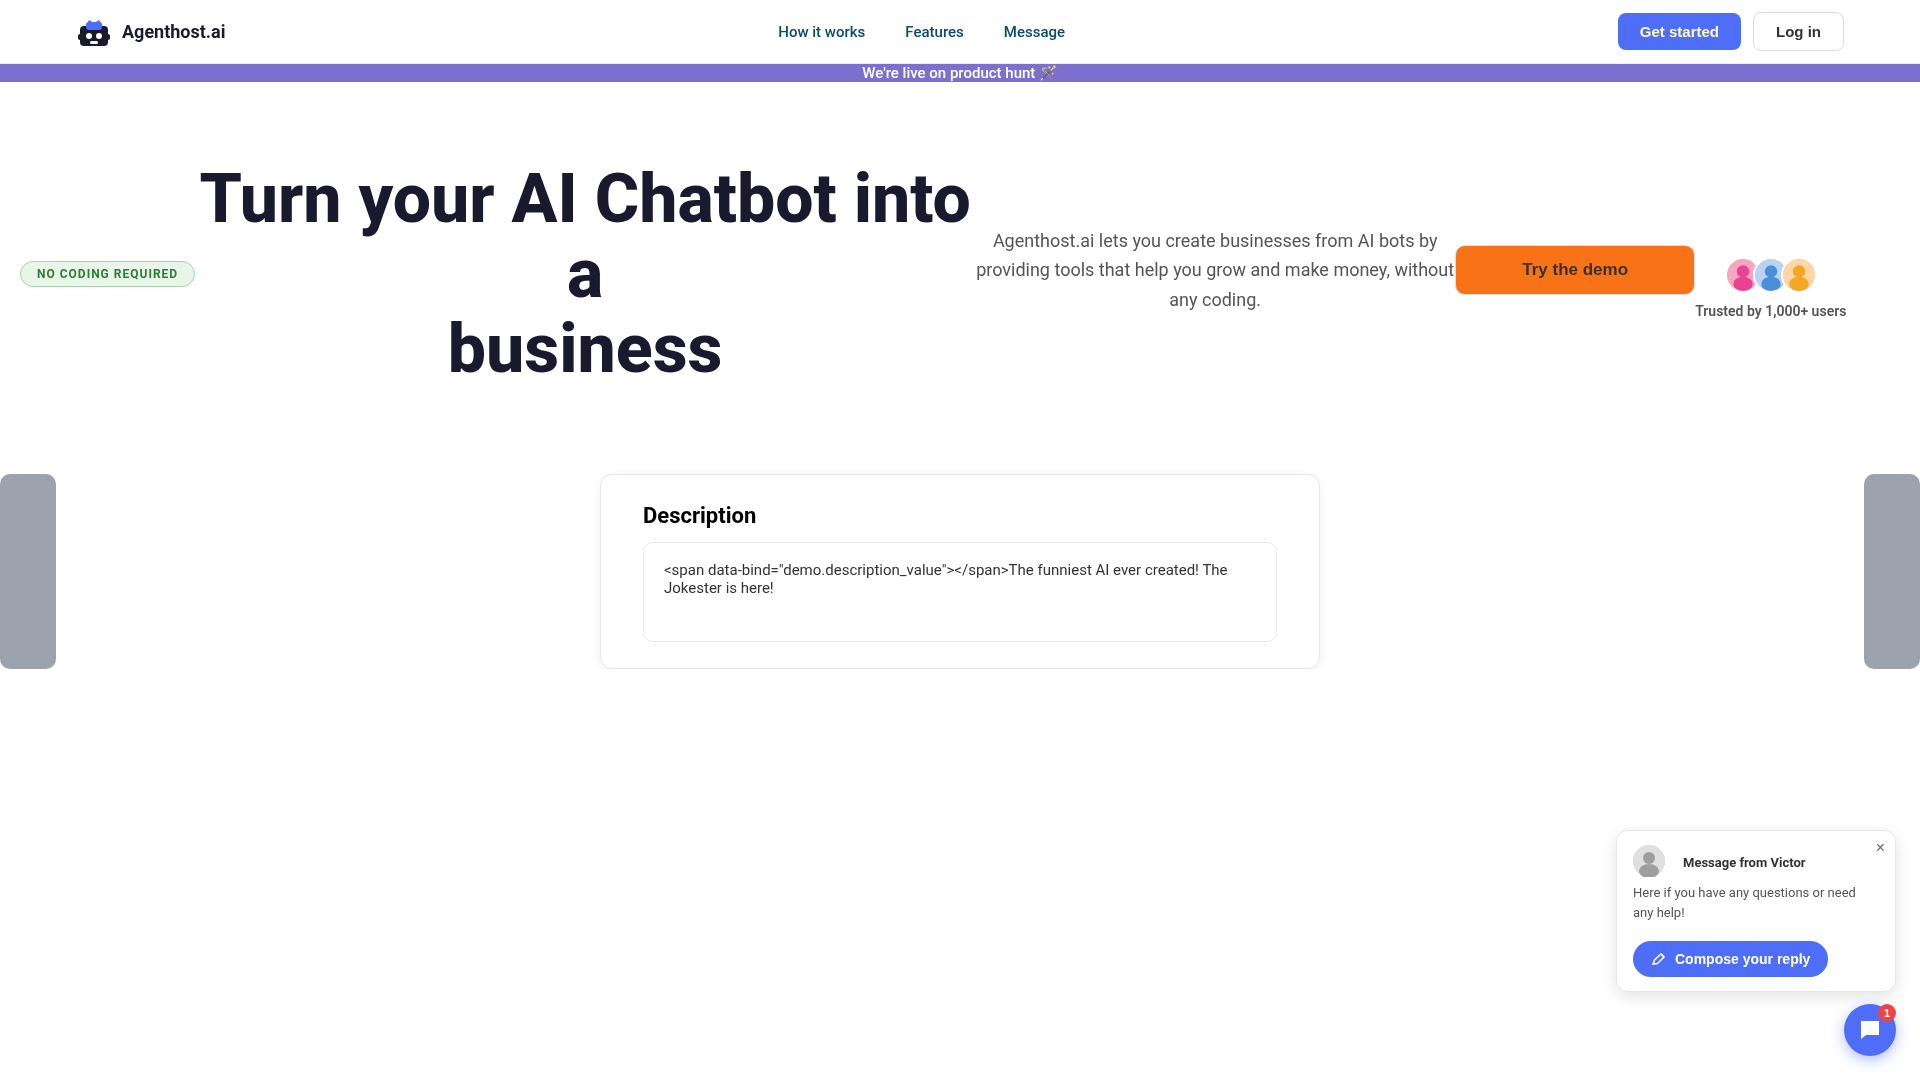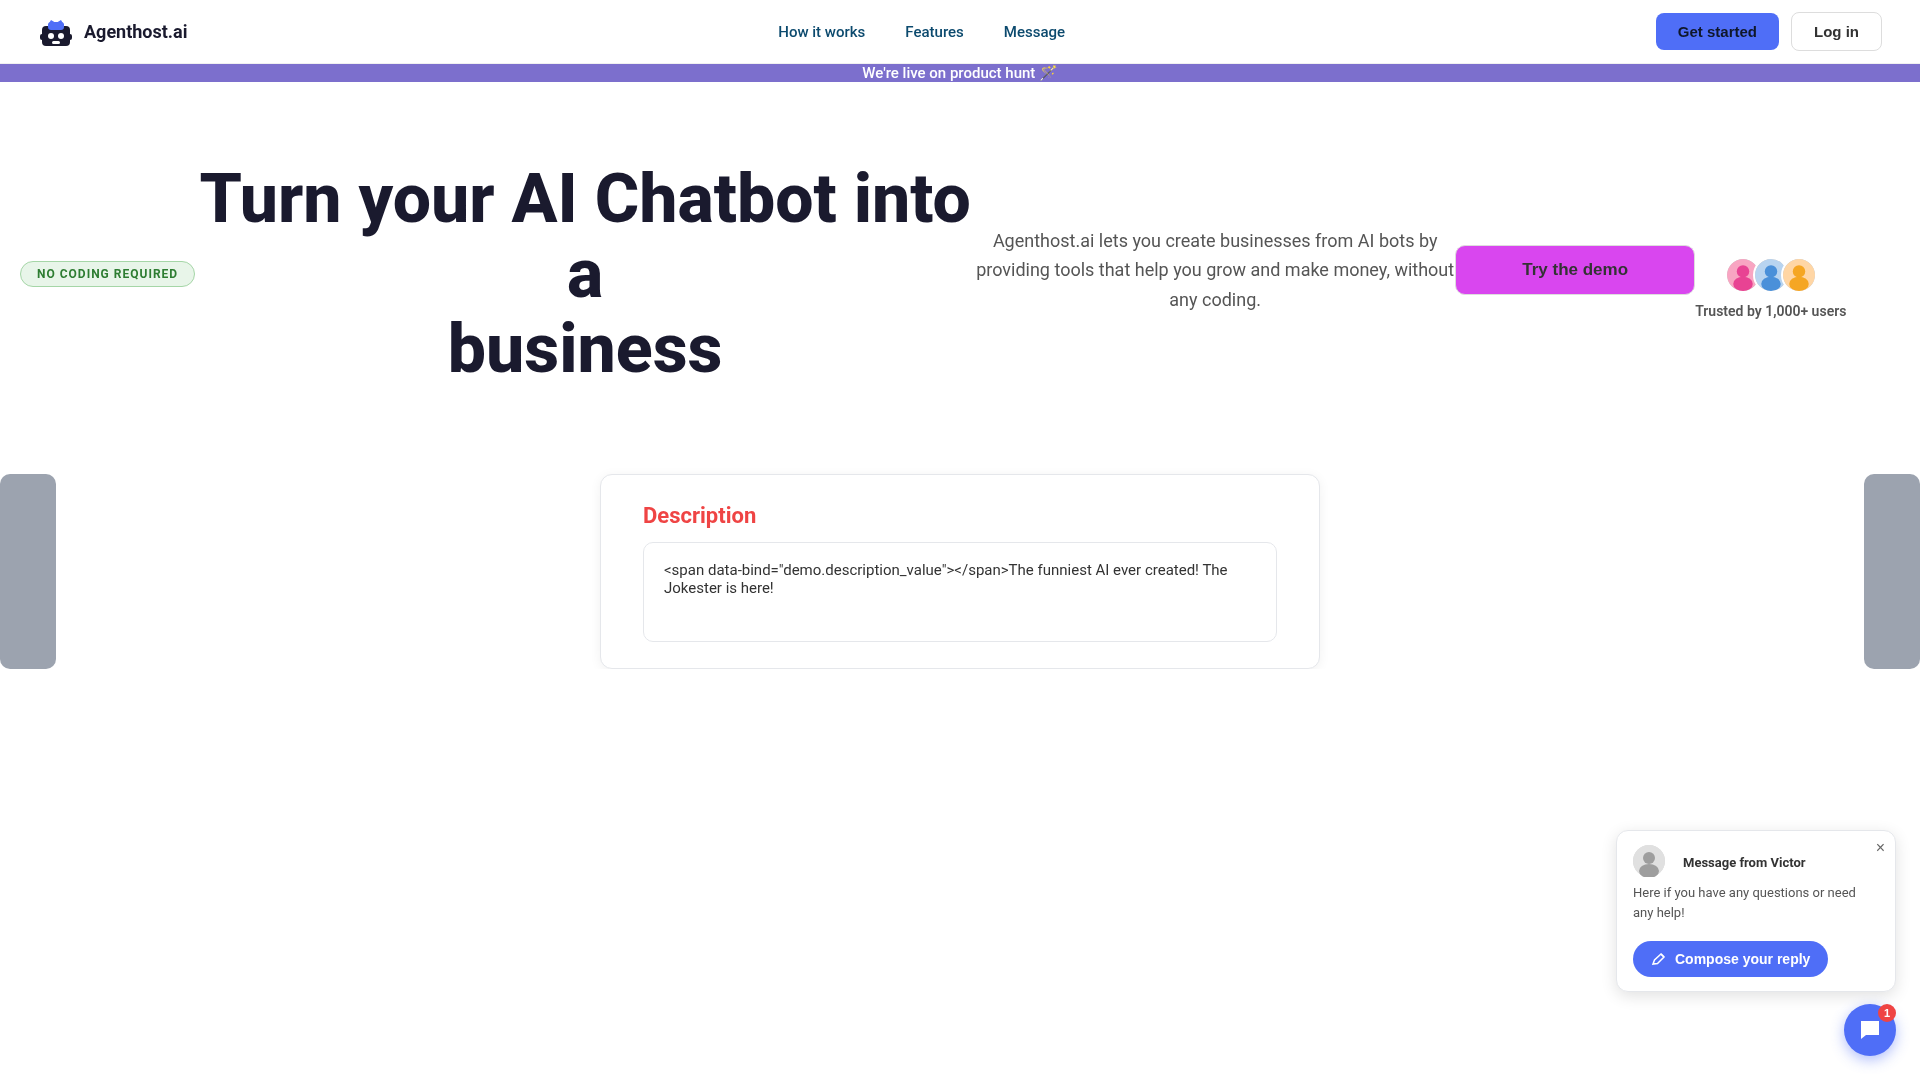--- a/index.html
+++ b/index.html
@@ -1,31 +1,31 @@
 <!DOCTYPE html>
 <html><head>
   <meta charset="utf-8">
   <style>
     * { margin: 0; padding: 0; box-sizing: border-box; }
     body { font-family: -apple-system, BlinkMacSystemFont, 'Segoe UI', Roboto, sans-serif; background: #fff; color: #1a1a2e; overflow-x: hidden; }
 
     
     .navbar {
       display: flex; align-items: center; justify-content: space-between;
-      padding: 0 38px; height: 64px; background: #fff;
+      padding: 0 76px; height: 64px; background: #fff;
       border-bottom: 1px solid #f0f0f0; position: sticky; top: 0; z-index: 100;
     }
     .nav-logo { display: flex; align-items: center; gap: 10px; text-decoration: none; color: #1a1a2e; }
     .nav-logo-icon { width: 36px; height: 36px; }
     .nav-logo-text { font-size: 18px; font-weight: 700; }
     .nav-links { display: flex; align-items: center; gap: 40px; }
     .nav-link { text-decoration: none; color: #0c4a6e; font-size: 15px; font-weight: 500; cursor: pointer; text-align: right; }
     .nav-actions { display: flex; align-items: center; gap: 12px; }
     .btn-get-started {
-      background: #4f6ef7; color: #0f172a; border: none; padding: 10px 22px;
+      background: #4f6ef7; color: #fef9c3; border: none; padding: 10px 22px;
       border-radius: 8px; font-size: 15px; font-weight: 600; cursor: pointer;
     }
     .btn-login {
       background: #fff; color: #333; border: 1.5px solid #ddd; padding: 10px 22px;
       border-radius: 8px; font-size: 15px; font-weight: 600; cursor: pointer;
     }
 
     
     .banner {
       background: #7c6fcd; color: #fff; text-align: center;
@@ -50,21 +50,21 @@
       font-size: 18px; color: #555; max-width: 480px;
       line-height: 1.65; margin-bottom: 36px;
     }
     .hero-cta-group { display: flex; flex-direction: column; align-items: center; gap: 14px; margin-bottom: 36px; }
     .btn-primary-large {
       background: #4f6ef7; color: #fff; border: none;
       padding: 16px 40px; border-radius: 10px;
       font-size: 17px; font-weight: 700; cursor: pointer; min-width: 240px;
     }
     .btn-secondary-large {
-      background: #d946ef; color: #333; border: 1.5px solid #ddd;
+      background: #f97316; color: #333; border: 1.5px solid #ddd;
       padding: 14px 40px; border-radius: 10px;
       font-size: 17px; font-weight: 600; cursor: pointer; min-width: 240px;
     }
     .trust-section { display: flex; flex-direction: column; align-items: center; gap: 10px; }
     .trust-avatars { display: flex; }
     .trust-avatar {
       width: 36px; height: 36px; border-radius: 50%;
       border: 2.5px solid #fff; margin-left: -8px;
       overflow: hidden; background: #ccc;
     }
@@ -77,21 +77,21 @@
       display: flex; justify-content: center; padding: 0 0 0;
       position: relative; overflow: hidden;
     }
     .demo-card {
       background: #fff; border: 1px solid #e5e7eb; border-radius: 12px;
       width: 720px; padding: 28px 32px 0; position: relative;
       box-shadow: 0 2px 12px rgba(0,0,0,0.06); margin: 0 60px;
       overflow: hidden;
     }
     .demo-inner { padding: 0 10px; }
-    .demo-label { font-size: 22px; font-weight: 700; color: #ef4444; margin-bottom: 14px; }
+    .demo-label { font-size: 22px; font-weight: 700; color: #000000; margin-bottom: 14px; }
     .demo-textarea {
       width: 100%; border: 1.5px solid #e5e7eb; border-radius: 10px;
       padding: 18px 20px; font-size: 15px; color: #333; resize: none;
       height: 100px; font-family: inherit; margin-bottom: 22px;
     }
     .demo-wrapper {
       position: relative; width: 100%; display: flex; justify-content: center;
       margin-top: 20px;
     }
     .side-bar {

